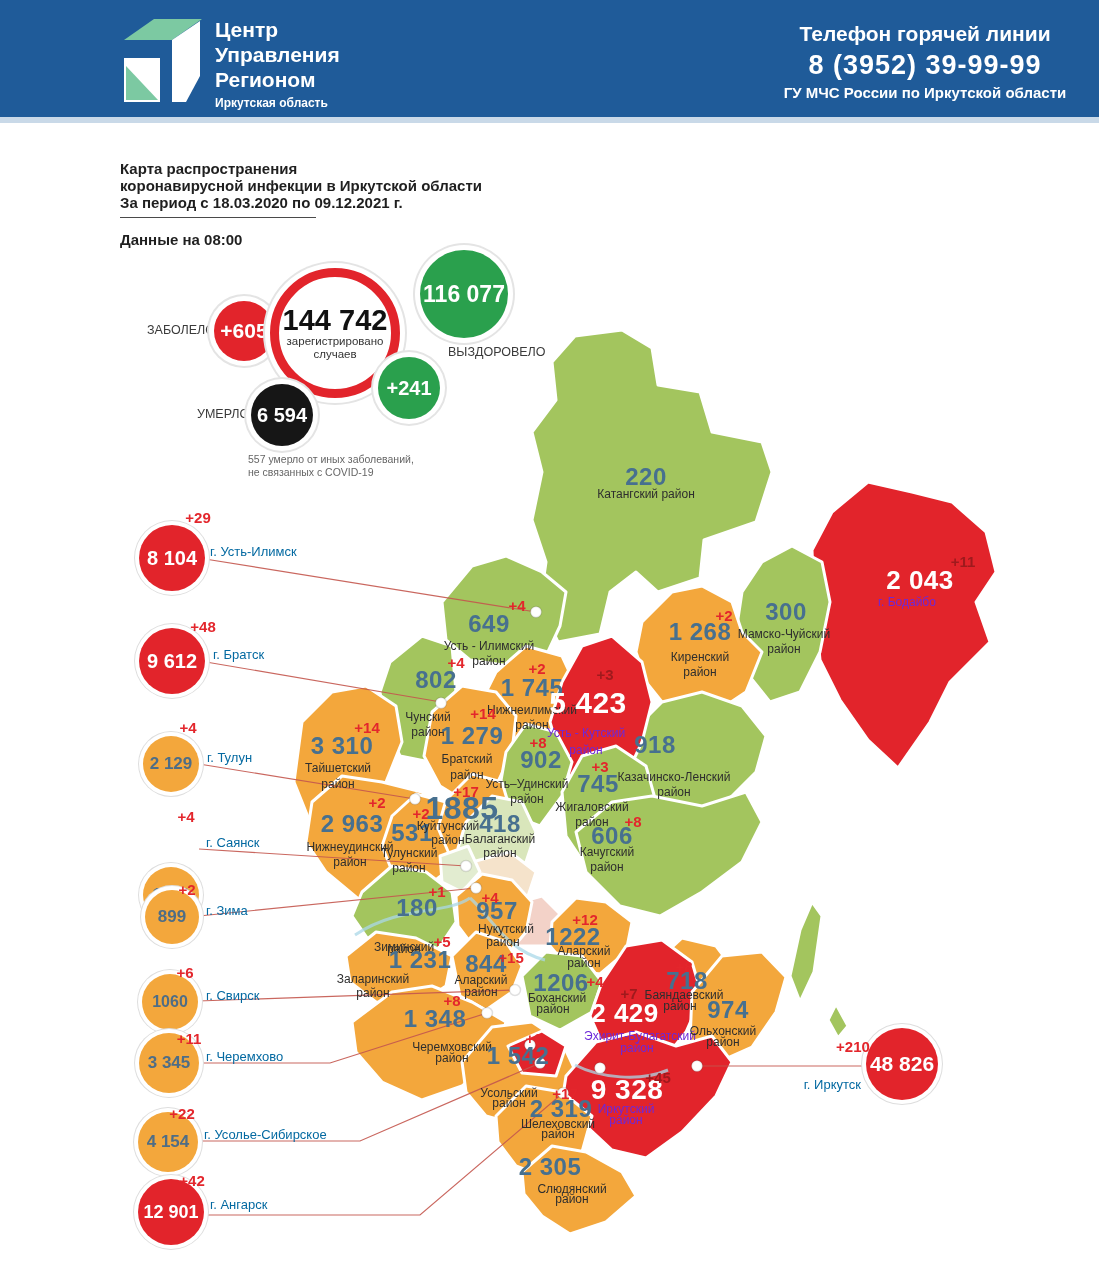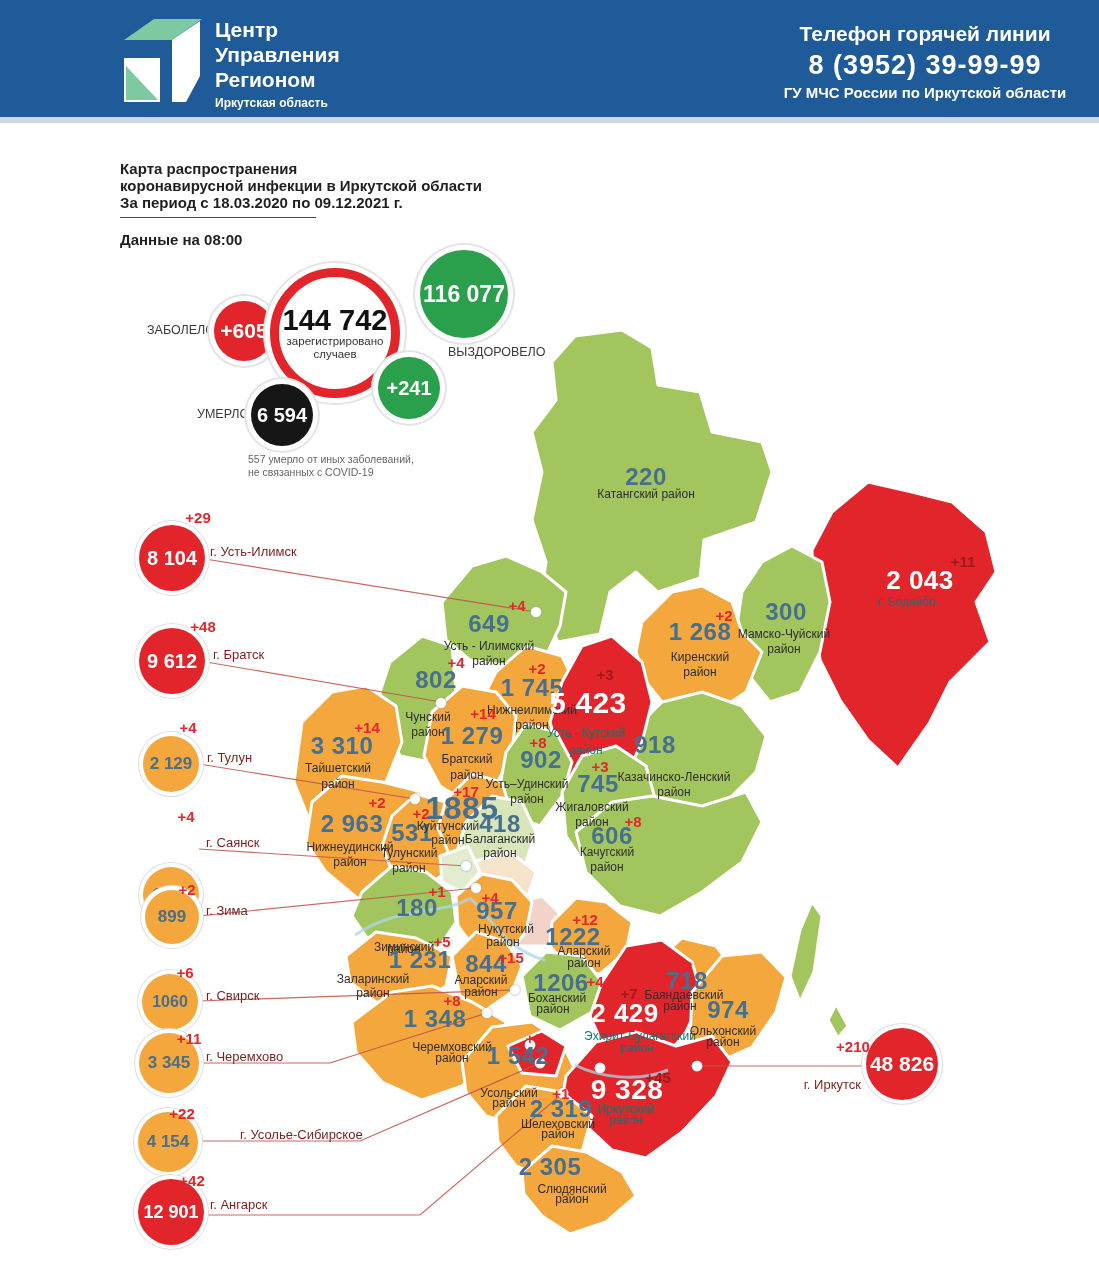--- a/index.html
+++ b/index.html
@@ -25,26 +25,26 @@
   .circ.black{background:#161616;color:#fff;}
   .circ.main{background:#fff;border:9px solid #e2242b;color:#111;flex-direction:column;}
   .sum-label{position:absolute;font-size:12.5px;color:#3a3a3a;transform:translateY(-50%);white-space:nowrap;}
   .footnote{position:absolute;font-size:10.5px;line-height:13px;color:#666;width:175px;}
   
   .num{font-weight:bold;color:#47708f;transform:translate(-50%,-50%);white-space:nowrap;letter-spacing:0.5px;}
   .num.on-red{color:#fff;}
   .delta{font-weight:bold;color:#e3262c;font-size:15px;transform:translate(-50%,-50%);white-space:nowrap;}
   .delta.on-red{color:#9f1a1d;}
   .dname{font-size:12px;color:#2e2e2e;transform:translate(-50%,-50%);white-space:nowrap;}
-  .dname.on-red{color:#0f766e;}
+  .dname.on-red{color:#6d28d9;}
   
   .city-circle{position:absolute;border-radius:50%;transform:translate(-50%,-50%);display:flex;align-items:center;justify-content:center;font-weight:bold;box-shadow:0 0 0 4px #fff,0 0 0 5px #dedede;white-space:nowrap;}
   .city-circle.red{background:#e2242b;color:#fff;}
   .city-circle.orange{background:#f3a73c;color:#4e6d86;}
-  .city-label{position:absolute;font-size:13px;color:#7f1d1d;transform:translateY(-50%);white-space:nowrap;}
+  .city-label{position:absolute;font-size:13px;color:#0369a1;transform:translateY(-50%);white-space:nowrap;}
   .city-label.right{transform:translate(-100%,-50%);margin-top:24px;}
   .city-delta{position:absolute;font-weight:bold;font-size:15px;color:#e3262c;transform:translate(-50%,-50%);white-space:nowrap;}
   svg{position:absolute;left:0;top:0;}
 </style>
 </head>
 <body>
 
 <div class="stage">
 
   <div class="header">
@@ -300,21 +300,21 @@
       <div class="city-delta abs" style="left: 187px; top: 889px; font-size: 15px;">+2</div>
       <div class="city-label" style="left: 206px; top: 910px;">г. Зима</div>
       <div class="city-circle orange" style="left: 170px; top: 1002px; width: 56px; height: 56px; font-size: 16px;">1060</div>
       <div class="city-delta abs" style="left: 185px; top: 972px; font-size: 15px;">+6</div>
       <div class="city-label" style="left: 206px; top: 995px;">г. Свирск</div>
       <div class="city-circle orange" style="left: 169px; top: 1063px; width: 60px; height: 60px; font-size: 17px;">3 345</div>
       <div class="city-delta abs" style="left: 189px; top: 1038px; font-size: 15px;">+11</div>
       <div class="city-label" style="left: 206px; top: 1056px;">г. Черемхово</div>
       <div class="city-circle orange" style="left: 168px; top: 1142px; width: 60px; height: 60px; font-size: 17px;">4 154</div>
       <div class="city-delta abs" style="left: 182px; top: 1113px; font-size: 15px;">+22</div>
-      <div class="city-label" style="left: 204px; top: 1134px; margin-left: 36px;">г. Усолье-Сибирское</div>
+      <div class="city-label" style="left: 204px; top: 1134px;">г. Усолье-Сибирское</div>
       <div class="city-circle red" style="left: 171px; top: 1212px; width: 66px; height: 66px; font-size: 18px;">12 901</div>
       <div class="city-delta abs" style="left: 192px; top: 1180px; font-size: 15px;">+42</div>
       <div class="city-label" style="left: 210px; top: 1204px;">г. Ангарск</div>
       <div class="city-circle red" style="left: 902px; top: 1064px; width: 72px; height: 72px; font-size: 21px;">48 826</div>
       <div class="city-delta abs" style="left: 853px; top: 1046px; font-size: 15px;">+210</div>
       <div class="city-label right" style="left: 861px; top: 1060px;">г. Иркутск</div>
     </div>
 
 </div>
 

